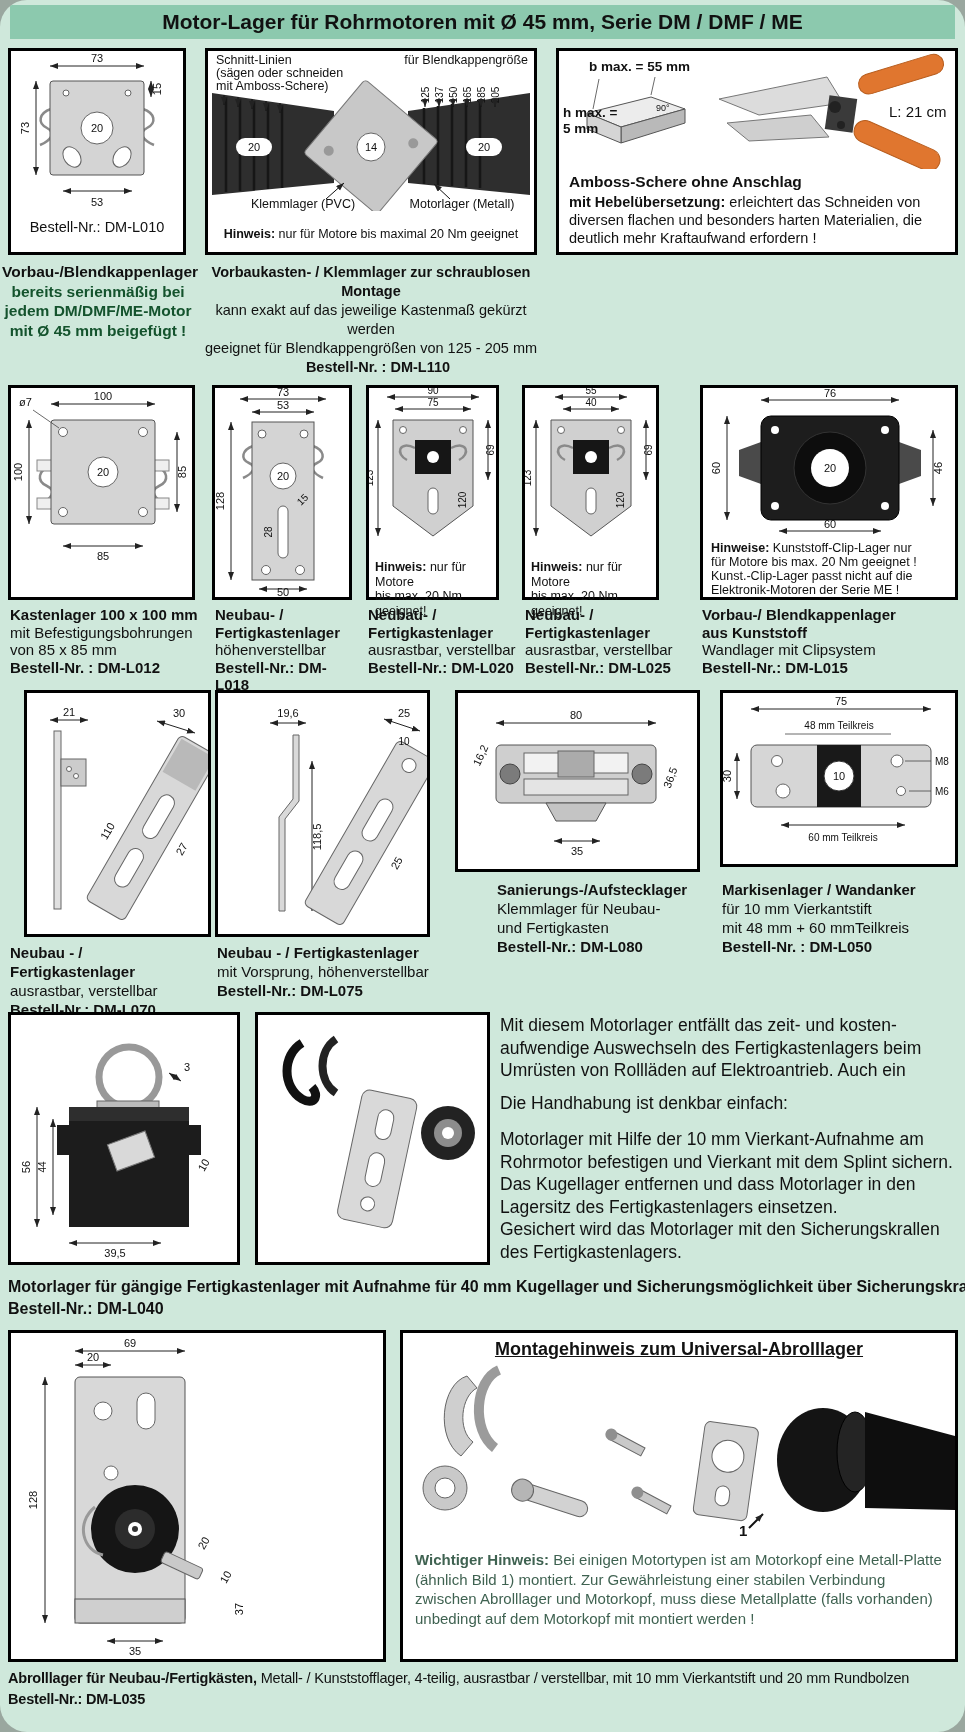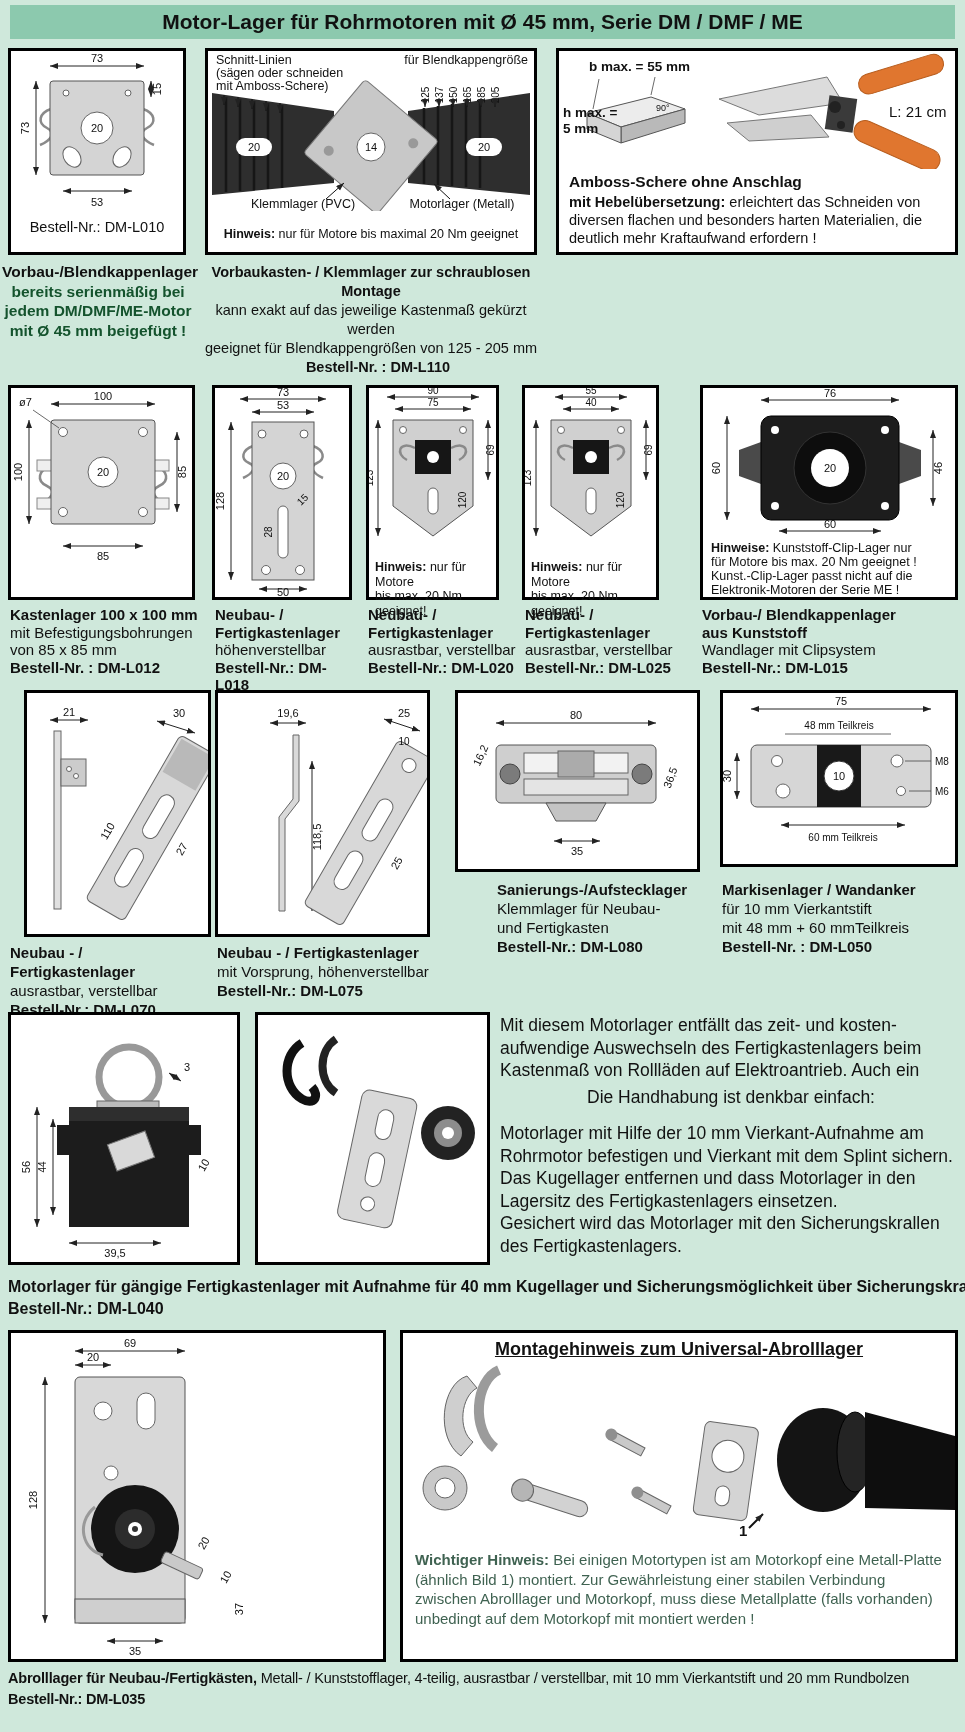--- a/index.html
+++ b/index.html
@@ -1,17 +1,17 @@
 <!DOCTYPE html>
 <html><head>
 <meta charset="utf-8">
 <style>
   html,body{margin:0;padding:0;background:#9aa79f;}
   #page{position:relative;width:965px;height:1732px;background:#cfe8db;
-        font-family:"Liberation Sans",sans-serif;color:#111;overflow:hidden;}
+        font-family:"Liberation Sans",sans-serif;color:#111;overflow:hidden;border-radius:27px;}
   .abs{position:absolute;}
   .box{position:absolute;background:#ffffff;border:3px solid #000;box-sizing:border-box;}
   .b{font-weight:bold;}
   .red{color:#14532d;}
   .ctr{text-align:center;}
   .cap{position:absolute;font-size:15px;line-height:18px;}
   .cap1{position:absolute;font-size:15.5px;line-height:19.5px;font-weight:bold;text-align:center;}
   .hint{font-size:12.5px;line-height:14.5px;}
   .note{color:#3f6251;font-size:15px;line-height:19.5px;}
   svg{display:block;}
@@ -478,22 +478,22 @@
         <circle cx="120" cy="190" r="7" class="hole"></circle>
       </g>
       <circle cx="190" cy="118" r="27" fill="#222"></circle>
       <circle cx="190" cy="118" r="14" fill="#8d8d8d"></circle>
       <circle cx="190" cy="118" r="6" fill="#fff"></circle>
     </svg>
   </div>
   <div class="abs" style="left:500px;top:1014px;width:462px;font-size:17.5px;line-height:22.5px;">
     <div>Mit diesem Motorlager entfällt das zeit- und kosten-</div>
     <div>aufwendige Auswechseln des Fertigkastenlagers beim</div>
-    <div>Kastenmaß von Rollläden auf Elektroantrieb. Auch ein</div>
-    <div style="margin-top:4px;text-align:center;">Die Handhabung ist denkbar einfach:</div>
+    <div>Umrüsten von Rollläden auf Elektroantrieb. Auch ein</div>
+    <div style="margin-top:10px;">Die Handhabung ist denkbar einfach:</div>
     <div style="margin-top:14px;">Motorlager mit Hilfe der 10 mm Vierkant-Aufnahme am</div>
     <div>Rohrmotor befestigen und Vierkant mit dem Splint sichern.</div>
     <div>Das Kugellager entfernen und dass Motorlager in den</div>
     <div>Lagersitz des Fertigkastenlagers einsetzen.</div>
     <div>Gesichert wird das Motorlager mit den Sicherungskrallen</div>
     <div>des Fertigkastenlagers.</div>
   </div>
   <div class="abs b" style="left:8px;top:1276px;width:950px;font-size:16px;line-height:22px;white-space:nowrap;">
     <div>Motorlager für gängige Fertigkastenlager mit Aufnahme für 40 mm Kugellager und Sicherungsmöglichkeit über Sicherungskrallen</div>
     <div>Bestell-Nr.: DM-L040</div>

